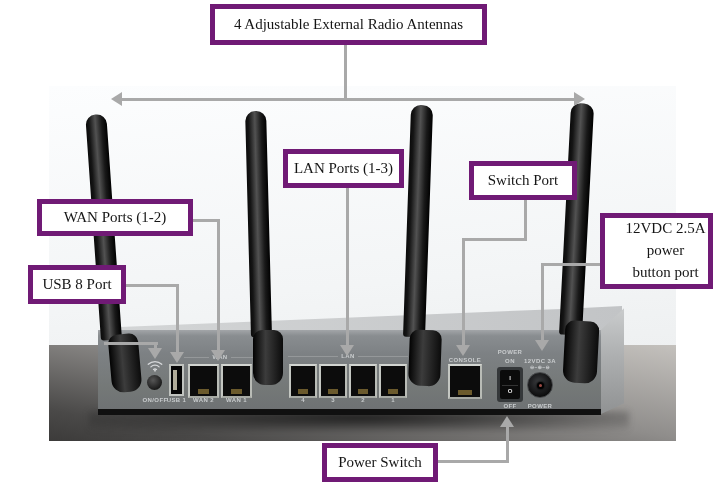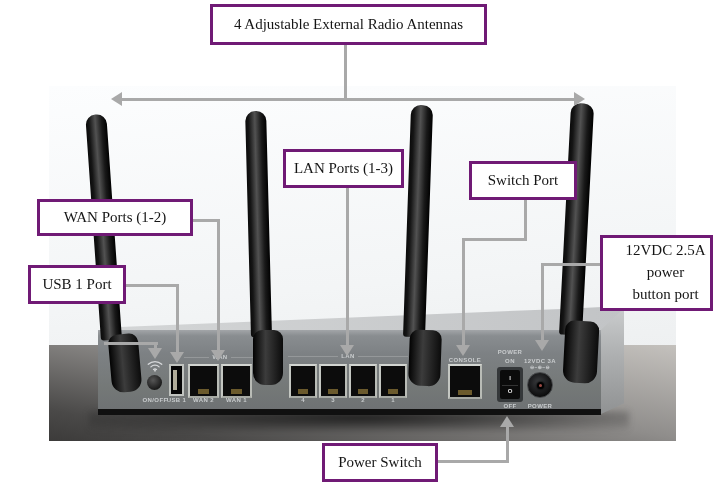--- a/index.html
+++ b/index.html
@@ -51,21 +51,21 @@
   .rocker .sw-bot{position:absolute;bottom:5px;left:0;right:0;}
   .rocker::after{content:"";position:absolute;left:2px;right:2px;top:50%;height:1px;background:#333;}
   .dcjack{position:absolute;z-index:14;width:26px;height:26px;border-radius:50%;
         border:1px solid #47494b;box-sizing:border-box;
         background:radial-gradient(circle at 45% 40%,#3f4143 0%,#232426 35%,#0a0a0a 75%);}
   .dcjack::after{content:"";position:absolute;left:9px;top:9px;width:7px;height:7px;border-radius:50%;
         background:#000;box-shadow:0 0 2px 1px rgba(0,0,0,.6);}
   .dcjack::before{content:"";position:absolute;left:11px;top:11px;width:3px;height:3px;border-radius:50%;
         background:#9c4a44;z-index:1;}
   
-  .callout{position:absolute;z-index:50;box-sizing:border-box;background:#fff;border:3px solid #701a75;
+  .callout{position:absolute;z-index:50;box-sizing:border-box;background:#fff;border:5px solid #701a75;
         display:flex;flex-direction:column;align-items:center;justify-content:center;
         font:15px/1.45 "Liberation Serif",serif;color:#151515;text-align:center;}
   .cline{position:absolute;z-index:49;background:#a9a9a9;}
   .arr{position:absolute;z-index:49;width:0;height:0;border-style:solid;}
   .arr-down{border-left:7px solid transparent;border-right:7px solid transparent;border-top:11px solid #a9a9a9;border-bottom:0;}
   .arr-up{border-left:7px solid transparent;border-right:7px solid transparent;border-bottom:11px solid #a9a9a9;border-top:0;}
   .arr-left{border-top:7px solid transparent;border-bottom:7px solid transparent;border-right:11px solid #a9a9a9;border-left:0;}
   .arr-right{border-top:7px solid transparent;border-bottom:7px solid transparent;border-left:11px solid #a9a9a9;border-right:0;}
 </style>
 </head>
@@ -157,21 +157,21 @@
   <div class="arr arr-right" style="left:574px;top:92px;"></div>
 
   <div class="callout" style="left:37px;top:199px;width:156px;height:37px;">
     <span>WAN Ports (1-2)</span>
   </div>
   <div class="cline" style="left:165px;top:219px;width:55px;height:3px;"></div>
   <div class="cline" style="left:217px;top:219px;width:3px;height:132px;"></div>
   <div class="arr arr-down" style="left:211px;top:350px;"></div>
 
   <div class="callout" style="left:28px;top:265px;width:98px;height:39px;">
-    <span>USB 1 Port</span>
+    <span>USB 8 Port</span>
   </div>
   <div class="cline" style="left:125px;top:284px;width:54px;height:3px;"></div>
   <div class="cline" style="left:176px;top:284px;width:3px;height:69px;"></div>
   <div class="arr arr-down" style="left:170px;top:352px;"></div>
 
   <div class="cline" style="left:104px;top:342px;width:54px;height:3px;"></div>
   <div class="cline" style="left:154px;top:342px;width:3px;height:7px;"></div>
   <div class="arr arr-down" style="left:148px;top:348px;"></div>
 
   <div class="callout" style="left:283px;top:149px;width:121px;height:39px;">
@@ -181,21 +181,21 @@
   <div class="arr arr-down" style="left:340px;top:345px;"></div>
 
   <div class="callout" style="left:469px;top:161px;width:108px;height:39px;">
     <span>Switch Port</span>
   </div>
   <div class="cline" style="left:524px;top:200px;width:3px;height:41px;"></div>
   <div class="cline" style="left:462px;top:238px;width:65px;height:3px;"></div>
   <div class="cline" style="left:462px;top:238px;width:3px;height:108px;"></div>
   <div class="arr arr-down" style="left:456px;top:345px;"></div>
 
-  <div class="callout" style="left:600px;top:235px;width:113px;height:76px;padding-left:18px;">
+  <div class="callout" style="left:600px;top:213px;width:113px;height:76px;padding-left:18px;">
     <span>12VDC 2.5A</span>
     <span>power</span>
     <span>button port</span>
   </div>
   <div class="cline" style="left:543px;top:263px;width:57px;height:3px;"></div>
   <div class="cline" style="left:541px;top:263px;width:3px;height:78px;"></div>
   <div class="arr arr-down" style="left:535px;top:340px;"></div>
 
   <div class="callout" style="left:322px;top:443px;width:116px;height:39px;">
     <span>Power Switch</span>

